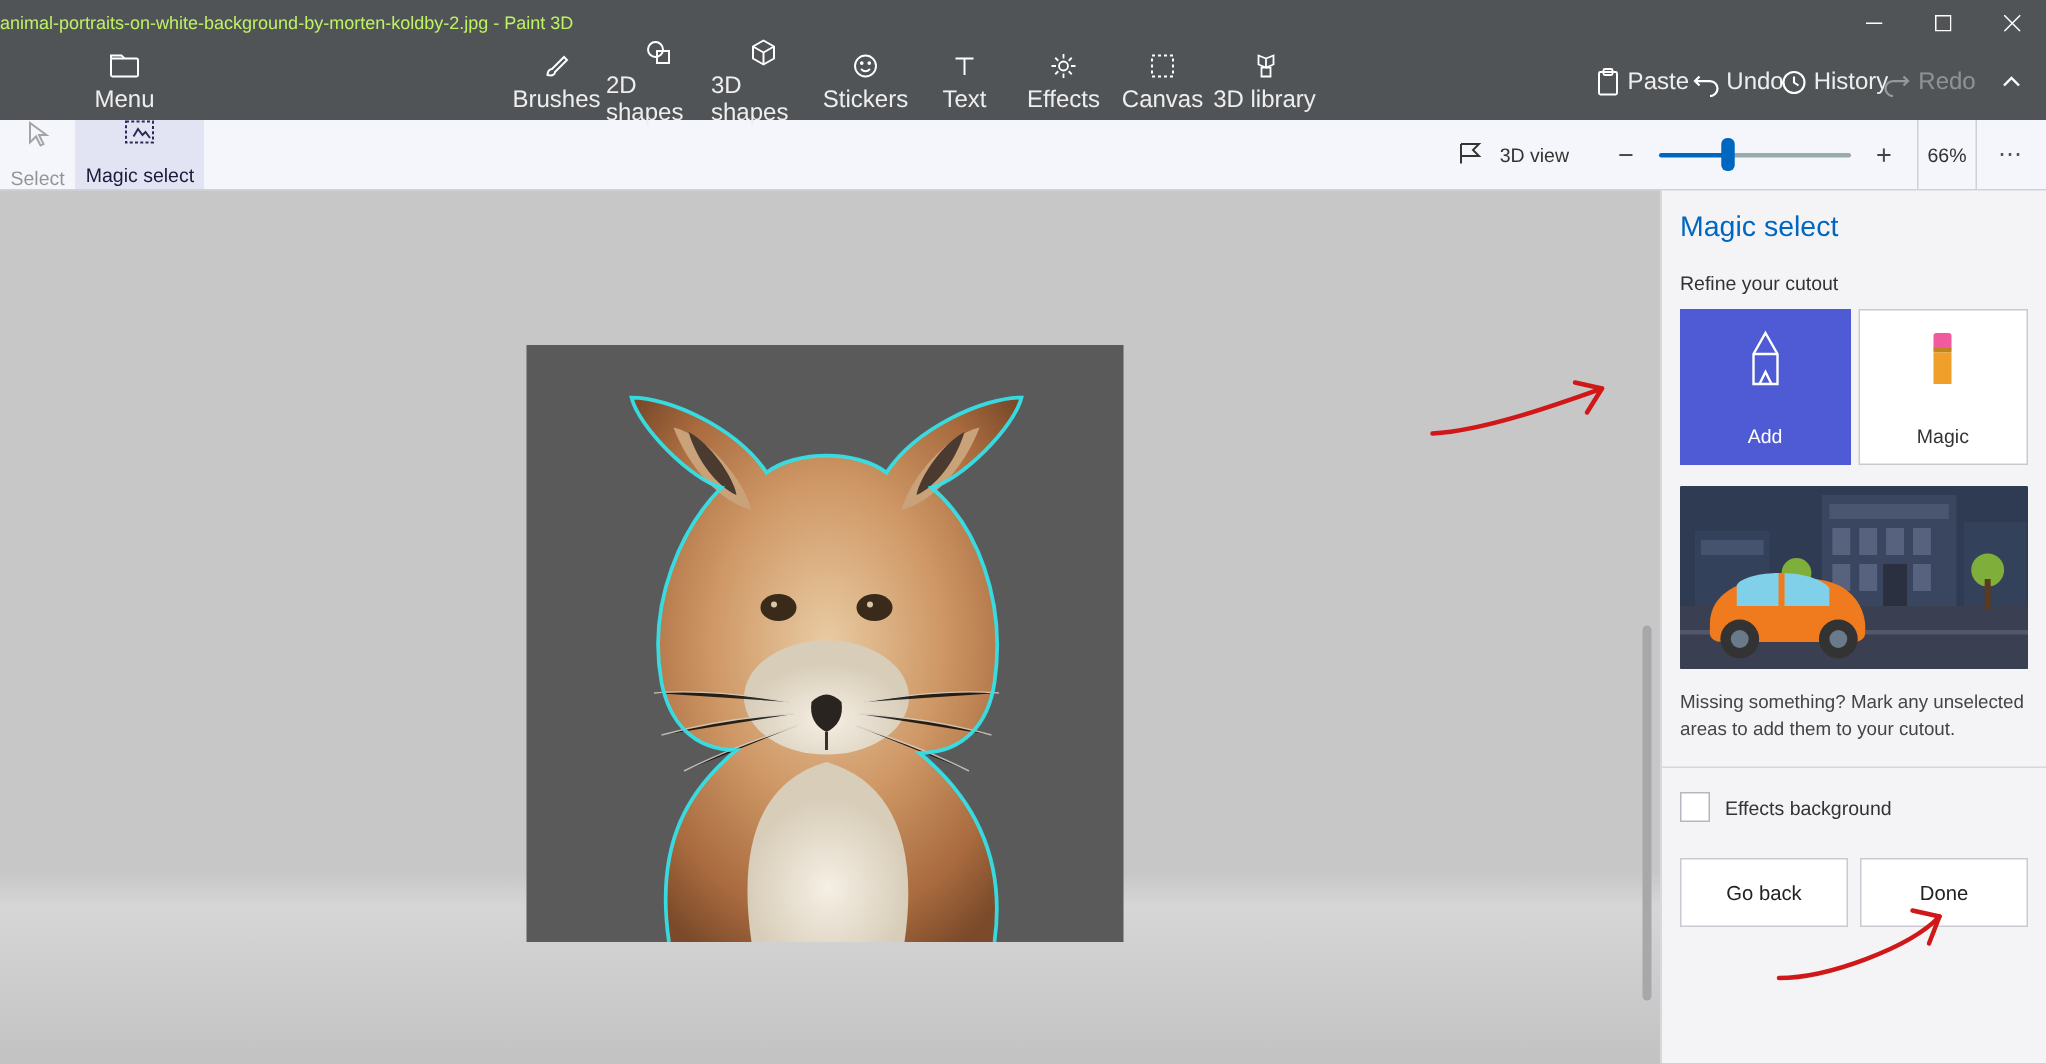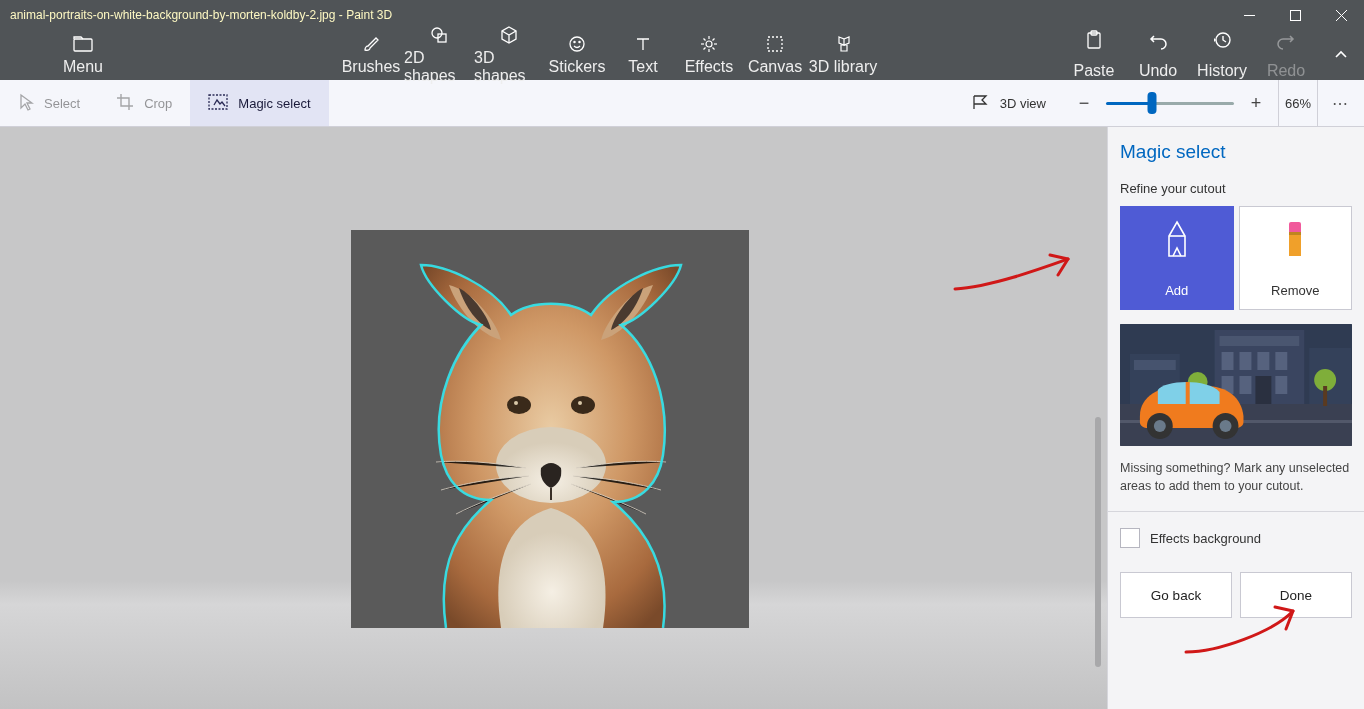--- a/index.html
+++ b/index.html
@@ -1,35 +1,35 @@
 <!DOCTYPE html>
 <html><head>
 <meta charset="utf-8">
 <style>
   * { box-sizing: border-box; margin: 0; padding: 0; font-family: "Segoe UI", Arial, sans-serif; }
   html, body { width: 1364px; height: 709px; overflow: hidden; background:#c4c4c4; }
   
-  .titlebar { height: 30px; background:#505457; color:#fef9c3; display:flex; align-items:center; font-size:12px; padding-left:10px; }
+  .titlebar { height: 30px; background:#505457; color:#bef264; display:flex; align-items:center; font-size:12px; }
   .titlebar .spacer { flex:1; }
   .win-btn { width:46px; height:30px; display:flex; align-items:center; justify-content:center; color:#fff; }
   .win-btn svg { stroke:#fff; }
   
   .ribbon { height:50px; background:#505457; display:flex; align-items:stretch; color:#eee; font-size:16px;padding-left:48px; }
   .ribbon .menu-btn { width:70px; display:flex; flex-direction:column; align-items:center; justify-content:center; gap:4px; }
   .ribbon .tools { display:flex; gap:0; margin-left:220px; }
   .ribbon .tool { width:66px; display:flex; flex-direction:column; align-items:center; justify-content:center; gap:4px; }
   .ribbon .tool.wide{ width:70px;}
   .ribbon .right-group { margin-left:auto; display:flex; }
-  .ribbon .rtool { width:64px; display:flex; flex-direction:column; align-items:center; justify-content:space-between; gap:4px; }
+  .ribbon .rtool { width:64px; display:flex; flex-direction:row; align-items:center; justify-content:center; gap:4px; }
   .ribbon .rtool.disabled { opacity:0.4; }
   .ribbon .chev { width:46px; display:flex; align-items:center; justify-content:center;}
   .ico { width:20px; height:20px; display:flex; align-items:center; justify-content:center;}
   
   .optbar { height:47px; background:#f5f6fb; display:flex; align-items:stretch; font-size:13px; color:#333; border-bottom:1px solid #d0d0d8;}
-  .opt-btn { display:flex; align-items:center; gap:10px; padding:0 18px; }
+  .opt-btn { display:flex; align-items:center; gap:10px; padding:0 7px;flex-direction:column; }
   .opt-btn.inactive { opacity:0.5; }
   .opt-btn.active { background:#e2e4f4; color:#1a1a3a;}
   .opt-sep { flex:1; }
   .view3d { display:flex; align-items:center; gap:10px; padding:0 16px; }
   .zoombox { display:flex; align-items:center; }
   .zoom-btn { width:44px; height:47px; display:flex; align-items:center; justify-content:center; font-size:18px; color:#444;}
   .slider { width:128px; height:47px; display:flex; align-items:center; position:relative;}
   .slider .track { height:3px; flex:1; background:linear-gradient(to right,#0067c0 0 38%, #9aa 38% 100%); border-radius:2px;}
   .slider .thumb { position:absolute; left:36%; top:50%; transform:translate(-50%,-50%); width:9px; height:22px; background:#0067c0; border-radius:4px;}
   .zoom-pct { width:40px; display:flex; align-items:center; justify-content:center; border-left:1px solid #d0d0d8; border-right:1px solid #d0d0d8; font-size:13px;text-align:right;}
@@ -224,28 +224,20 @@
 
 <div class="optbar">
   <div class="opt-btn inactive">
     <span>
       <svg width="16" height="18" viewBox="0 0 16 18" fill="none" stroke="#555" stroke-width="1.3">
           <path d="M3 2 L3 15 L7 11 L10 17 L12 16 L9 10 L14 10 Z"></path>
         </svg>
     </span>
     <span>Select</span>
   </div>
-  <div class="opt-btn inactive">
-    <span>
-      <svg width="18" height="18" viewBox="0 0 18 18" fill="none" stroke="#555" stroke-width="1.4">
-          <path d="M5 1 L5 13 L17 13 M1 5 L13 5 L13 17"></path>
-        </svg>
-    </span>
-    <span>Crop</span>
-  </div>
   <div class="opt-btn active">
     <span>
       <svg width="20" height="16" viewBox="0 0 20 16" fill="none" stroke="#2a2a55" stroke-width="1.3">
           <rect x="1" y="1" width="18" height="14" stroke-dasharray="2 1.5"></rect>
           <path d="M6 11 L9 6 L12 10 L14 8 L17 12"></path>
         </svg>
     </span>
     <span>Magic select</span>
   </div>
   <div class="opt-sep"></div>
@@ -352,21 +344,21 @@
         <span>Add</span>
       </div>
       <div class="tool-card">
         <span>
           <svg width="26" height="42" viewBox="0 0 26 42" fill="none">
             <rect x="7" y="4" width="12" height="12" rx="2" fill="#f15a9c"></rect>
             <rect x="7" y="14" width="12" height="3" fill="#c0851f"></rect>
             <rect x="7" y="17" width="12" height="21" fill="#f0a02a"></rect>
           </svg>
         </span>
-        <span>Remove</span>
+        <span>Magic</span>
       </div>
     </div>
 
     <div class="preview">
       <svg width="100%" height="100%" viewBox="0 0 233 122" preserveAspectRatio="none">
 
         <rect x="0" y="0" width="233" height="80" fill="#2f3b52"></rect>
         <rect x="0" y="80" width="233" height="42" fill="#3a4052"></rect>
         <rect x="0" y="96" width="233" height="3" fill="#52586a"></rect>
 

